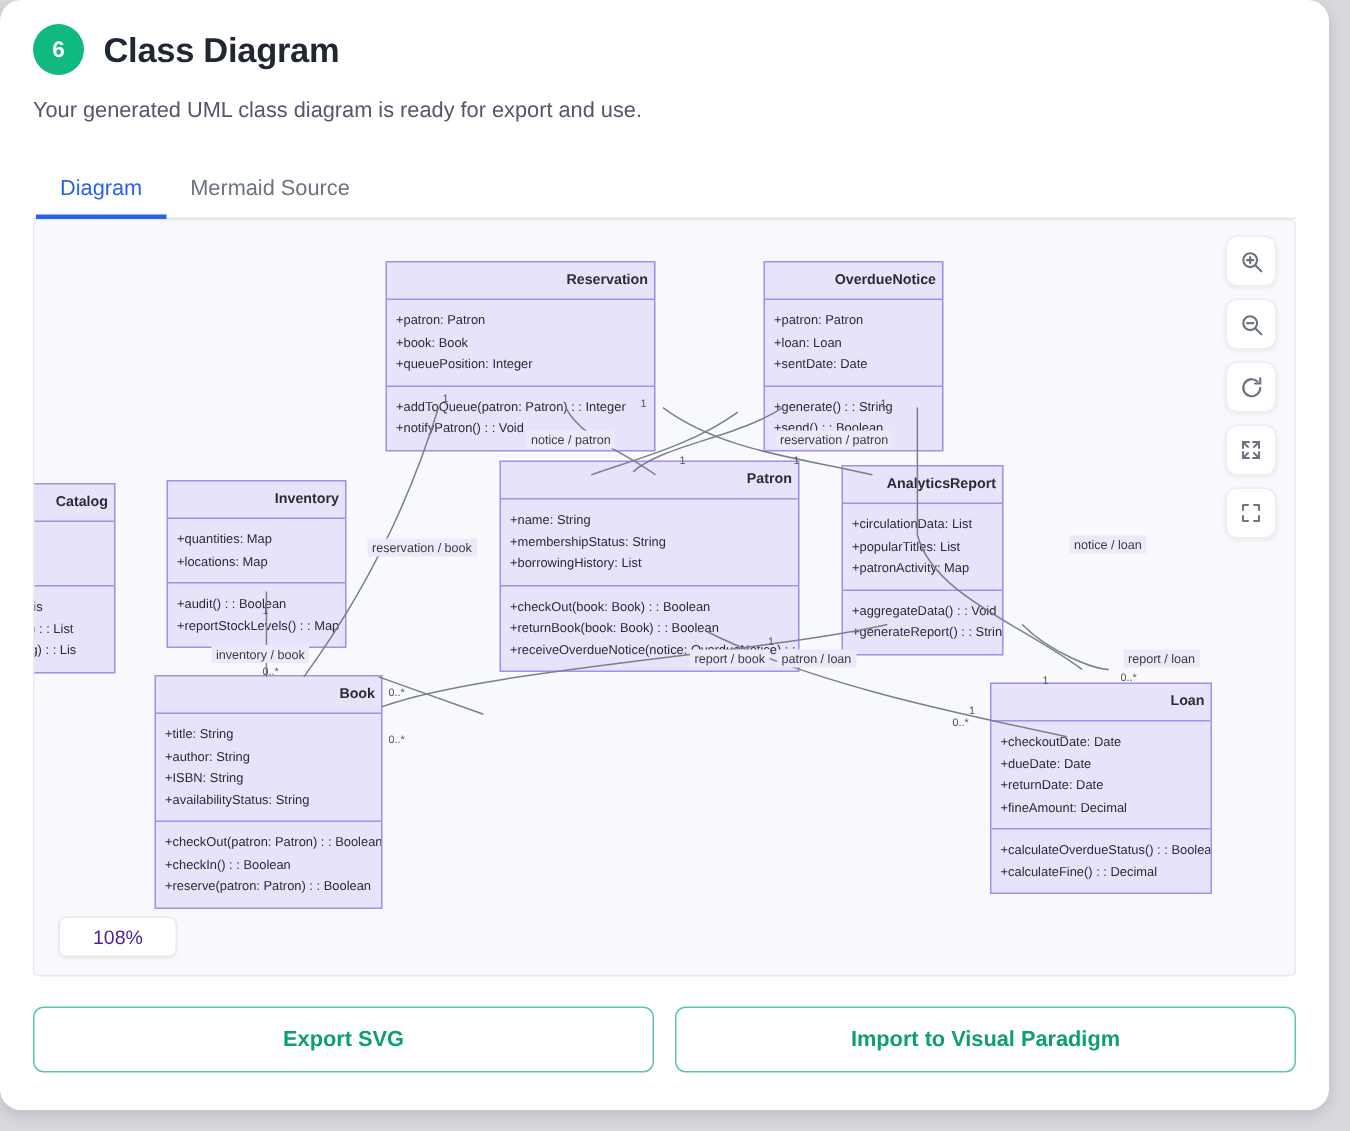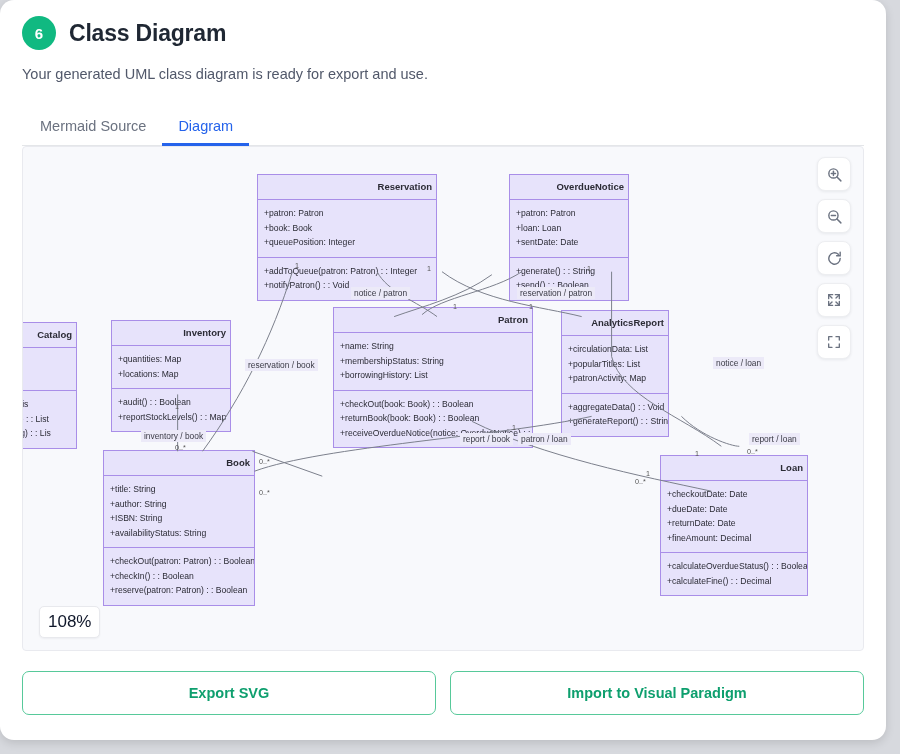--- a/index.html
+++ b/index.html
@@ -80,22 +80,22 @@
     border-radius: 8px;
     box-shadow: 0 1px 3px rgba(16,24,40,0.07);
     display: flex; align-items: center; justify-content: center;
     cursor: pointer; color: #6b7280;
   }
   .zoom-badge {
     position: absolute; left: 16px; bottom: 12px;
     background: #fff;
     border: 1px solid #e8e9ed;
     border-radius: 5px;
-    padding: 5px 8px;
-    font-size: 17px; color: #0f172a;
+    padding: 5px 22px;
+    font-size: 13px; color: #4c1d95;
     box-shadow: 0 1px 2px rgba(16,24,40,0.05);
     z-index: 20;
   }
 
   
   .uml {
     position: absolute;
     background: #e7e3fb;
     border: 1.4px solid #a98ee8;
     overflow: hidden;
@@ -159,22 +159,22 @@
 <div id="app">
 
   <div class="header">
     <div class="title-row">
       <div class="step-badge">6</div>
       <div class="page-title">Class Diagram</div>
     </div>
     <div class="subtitle">Your generated UML class diagram is ready for export and use.</div>
 
     <div class="tabs">
+      <div class="tab active">Diagram</div>
       <div class="tab">Mermaid Source</div>
-      <div class="tab active">Diagram</div>
     </div>
   </div>
 
   <div class="canvas-wrap">
     <div class="canvas-inner">
 
       <svg class="edges" viewBox="0 0 842 505" preserveAspectRatio="none">
         <g stroke="#7b7f8c" stroke-width="1" fill="none">
 
           <path d="M355 125 C 365 145, 395 155, 415 170"></path>

